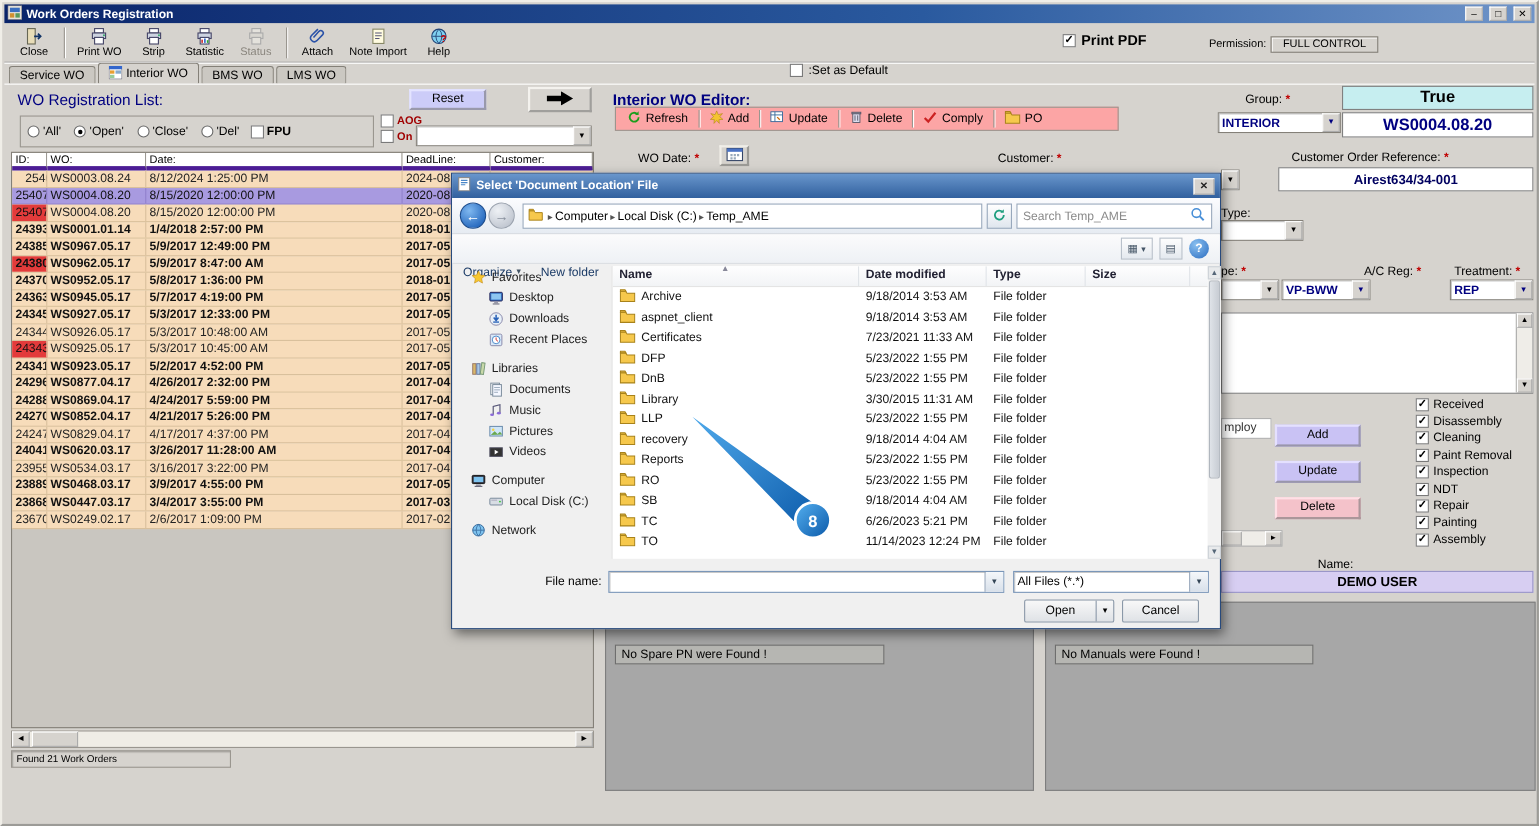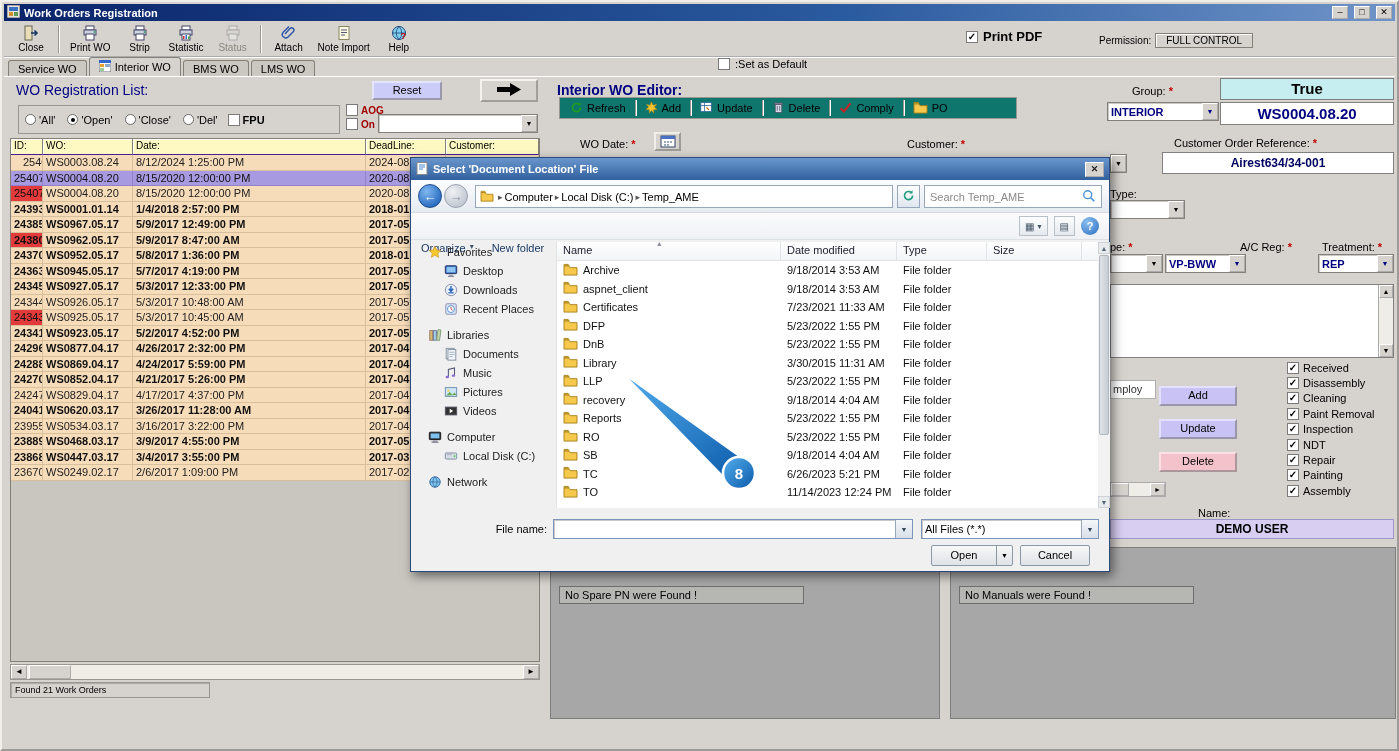--- a/index.html
+++ b/index.html
@@ -43,37 +43,37 @@
 .reset-btn{position:absolute;left:362px;top:3px;width:70px;height:19px;background:#ccccf8;border:2px outset #e4e4ff;text-align:center;font-size:11px;line-height:14px;}
 .go-btn{position:absolute;left:470px;top:1px;width:58px;height:23px;background:#d6d3ce;border:2px outset #f4f2ee;display:flex;align-items:center;justify-content:center;}
 .filter-box{position:absolute;left:8px;top:27px;width:322px;height:29px;border:1px solid #9a968f;display:flex;align-items:center;gap:10px;padding:0 6px;}
 .fradio{display:flex;align-items:center;gap:3px;white-space:nowrap;}
 .fpu{display:flex;align-items:center;gap:3px;font-weight:bold;}
 .hold-col{position:absolute;left:336px;top:25px;width:42px;font-size:10px;font-weight:bold;color:#a00000;}
 .hold-col .hrow{display:flex;align-items:center;gap:3px;height:14px;white-space:nowrap;}
 .filter-combo{position:absolute;left:368px;top:36px;width:160px;height:19px;}
 .wo-table{position:absolute;left:0;top:60px;width:530px;height:524px;border:1px solid #848078;background:#c9c6c0;overflow:hidden;}
 .thead{display:flex;height:16px;}
-.th{background:#fef9c3;border-right:1px solid #848078;border-bottom:1px solid #4c1d95;box-shadow:inset 1px 1px 0 #fff;padding:1px 3px;font-size:10px;white-space:nowrap;overflow:hidden;flex:none;}
+.th{background:#ffffff;border-right:1px solid #848078;border-bottom:4px solid #4c1d95;box-shadow:inset 1px 1px 0 #fff;padding:1px 3px;font-size:10px;white-space:nowrap;overflow:hidden;flex:none;}
 .trow{display:flex;height:15.5px;background:#f7dcba;border-bottom:1px solid #d9c09c;}
 .trow.sel{background:#a89ae0;border-bottom-color:#9181cc;}
 .td{border-right:1px solid #d9c09c;padding:0 3px;font-size:11px;line-height:14px;white-space:nowrap;overflow:hidden;color:#222;flex:none;}
 .trow.sel .td{border-right-color:#9181cc;color:#111;}
 .td.red{background:#e33b3b;color:#111;}
 .trow.bold .td{font-weight:bold;color:#111;}
 .wo-hscroll{position:absolute;left:0;top:586px;width:530px;height:16px;background:#f0ede6;border:1px solid #9a968f;display:flex;align-items:stretch;}
 .sbtn{width:16px;background:#d6d3ce;border:1px outset #fff;font-size:8px;text-align:center;line-height:12px;flex:none;}
 .sbtn.right{margin-left:auto;}
 .sthumb{width:42px;background:#d6d3ce;border:1px outset #fff;margin-left:2px;flex:none;}
 .wo-status{position:absolute;left:0;top:604px;width:200px;height:16px;border:1px solid #9a968f;box-shadow:inset 1px 1px 1px rgba(0,0,0,.2);font-size:9px;padding:2px 4px;}
 
 
 .editor-panel{position:absolute;left:545px;top:76px;width:852px;height:650px;}
 .ed-title{position:absolute;left:10px;top:4px;font-size:14px;font-weight:bold;color:#000080;}
-.ed-toolbar{position:absolute;left:12px;top:19px;width:458px;height:22px;border:1px solid #9a968f;background:#0f766e;display:flex;align-items:center;padding:0 3px;text-align:right;}
+.ed-toolbar{position:absolute;left:12px;top:19px;width:458px;height:22px;border:1px solid #9a968f;background:#fca5a5;display:flex;align-items:center;padding:0 3px;text-align:right;}
 .edbtn{display:flex;align-items:center;gap:4px;padding:1px 7px;font-size:11px;height:18px;white-space:nowrap;}
 .edsep{width:1px;height:16px;background:#9a968f;margin:0 2px;box-shadow:1px 0 0 #fff;flex:none;}
 .lbl{position:absolute;font-size:11px;white-space:nowrap;}
 .req{color:#c00000;font-weight:bold;margin-left:3px;}
 .l-wodate{left:33px;top:60px;}
 .l-customer{left:360px;top:60px;}
 .l-group{left:585px;top:7px;}
 .l-orderref{left:627px;top:59px;}
 .l-type{left:563px;top:110px;}
 .l-actype{left:563px;top:163px;}
@@ -133,21 +133,21 @@
 .dlg-tb-right{margin-left:auto;display:flex;align-items:center;gap:6px;}
 .viewbtn{height:20px;padding:0 5px;border:1px solid #b8c0ca;background:linear-gradient(#fdfdfd,#e4e9ef);display:flex;align-items:center;justify-content:center;gap:3px;font-size:10px;color:#456;}
 .helpbtn{width:18px;height:18px;border-radius:50%;background:radial-gradient(circle at 35% 30%,#8ac0f0,#2a6cc0);color:#fff;font-weight:bold;text-align:center;line-height:18px;font-size:11px;}
 .dlg-tree{position:absolute;left:2px;top:84px;width:142px;height:266px;overflow:hidden;font-size:11px;color:#222;}
 .tree-row{display:flex;align-items:center;gap:5px;height:19px;padding-left:14px;white-space:nowrap;}
 .tree-row.child{padding-left:30px;}
 .tree-gap{height:7px;}
 .ticon{width:15px;display:inline-flex;justify-content:center;flex:none;}
 .dlg-sep-v{position:absolute;left:145px;top:84px;width:1px;height:266px;background:#e2e2e2;}
 .dlg-list{position:absolute;left:146px;top:84px;width:541px;height:266px;background:#fff;overflow:hidden;}
-.list-head{display:flex;height:19px;border-bottom:1px solid #e4e4e4;background:linear-gradient(#fefefe,#f2f4f6);font-size:11px;color:#223;}
+.list-head{display:flex;height:19px;border-bottom:1px solid #e4e4e4;background:linear-gradient(#fefefe,#f2f4f6);font-size:11px;color:#223;font-weight:bold;}
 .lh{padding:2px 6px;border-right:1px solid #e0e4e8;position:relative;white-space:nowrap;flex:none;}
 .sortmark{position:absolute;left:45%;top:-3px;font-size:8px;color:#889;}
 .frow{display:flex;align-items:center;height:18.5px;font-size:11px;color:#111;}
 .fcell{padding:0 6px;white-space:nowrap;overflow:hidden;flex:none;}
 .fname{display:flex;align-items:center;gap:5px;}
 .dlg-vscroll{position:absolute;left:687px;top:84px;width:12px;height:266px;background:#f2f2f2;display:flex;flex-direction:column;}
 .vs-btn{height:12px;font-size:7px;text-align:center;line-height:11px;color:#567;background:#e8eaec;border:1px solid #cdd2d8;}
 .vs-thumb{flex:0 0 180px;margin:1px;background:linear-gradient(90deg,#dfe3e8,#c8cdd4);border:1px solid #b0b6be;border-radius:2px;}
 .vs-space{flex:1;}
 .fn-row-label{position:absolute;left:36px;top:365px;width:100px;text-align:right;font-size:11px;}

